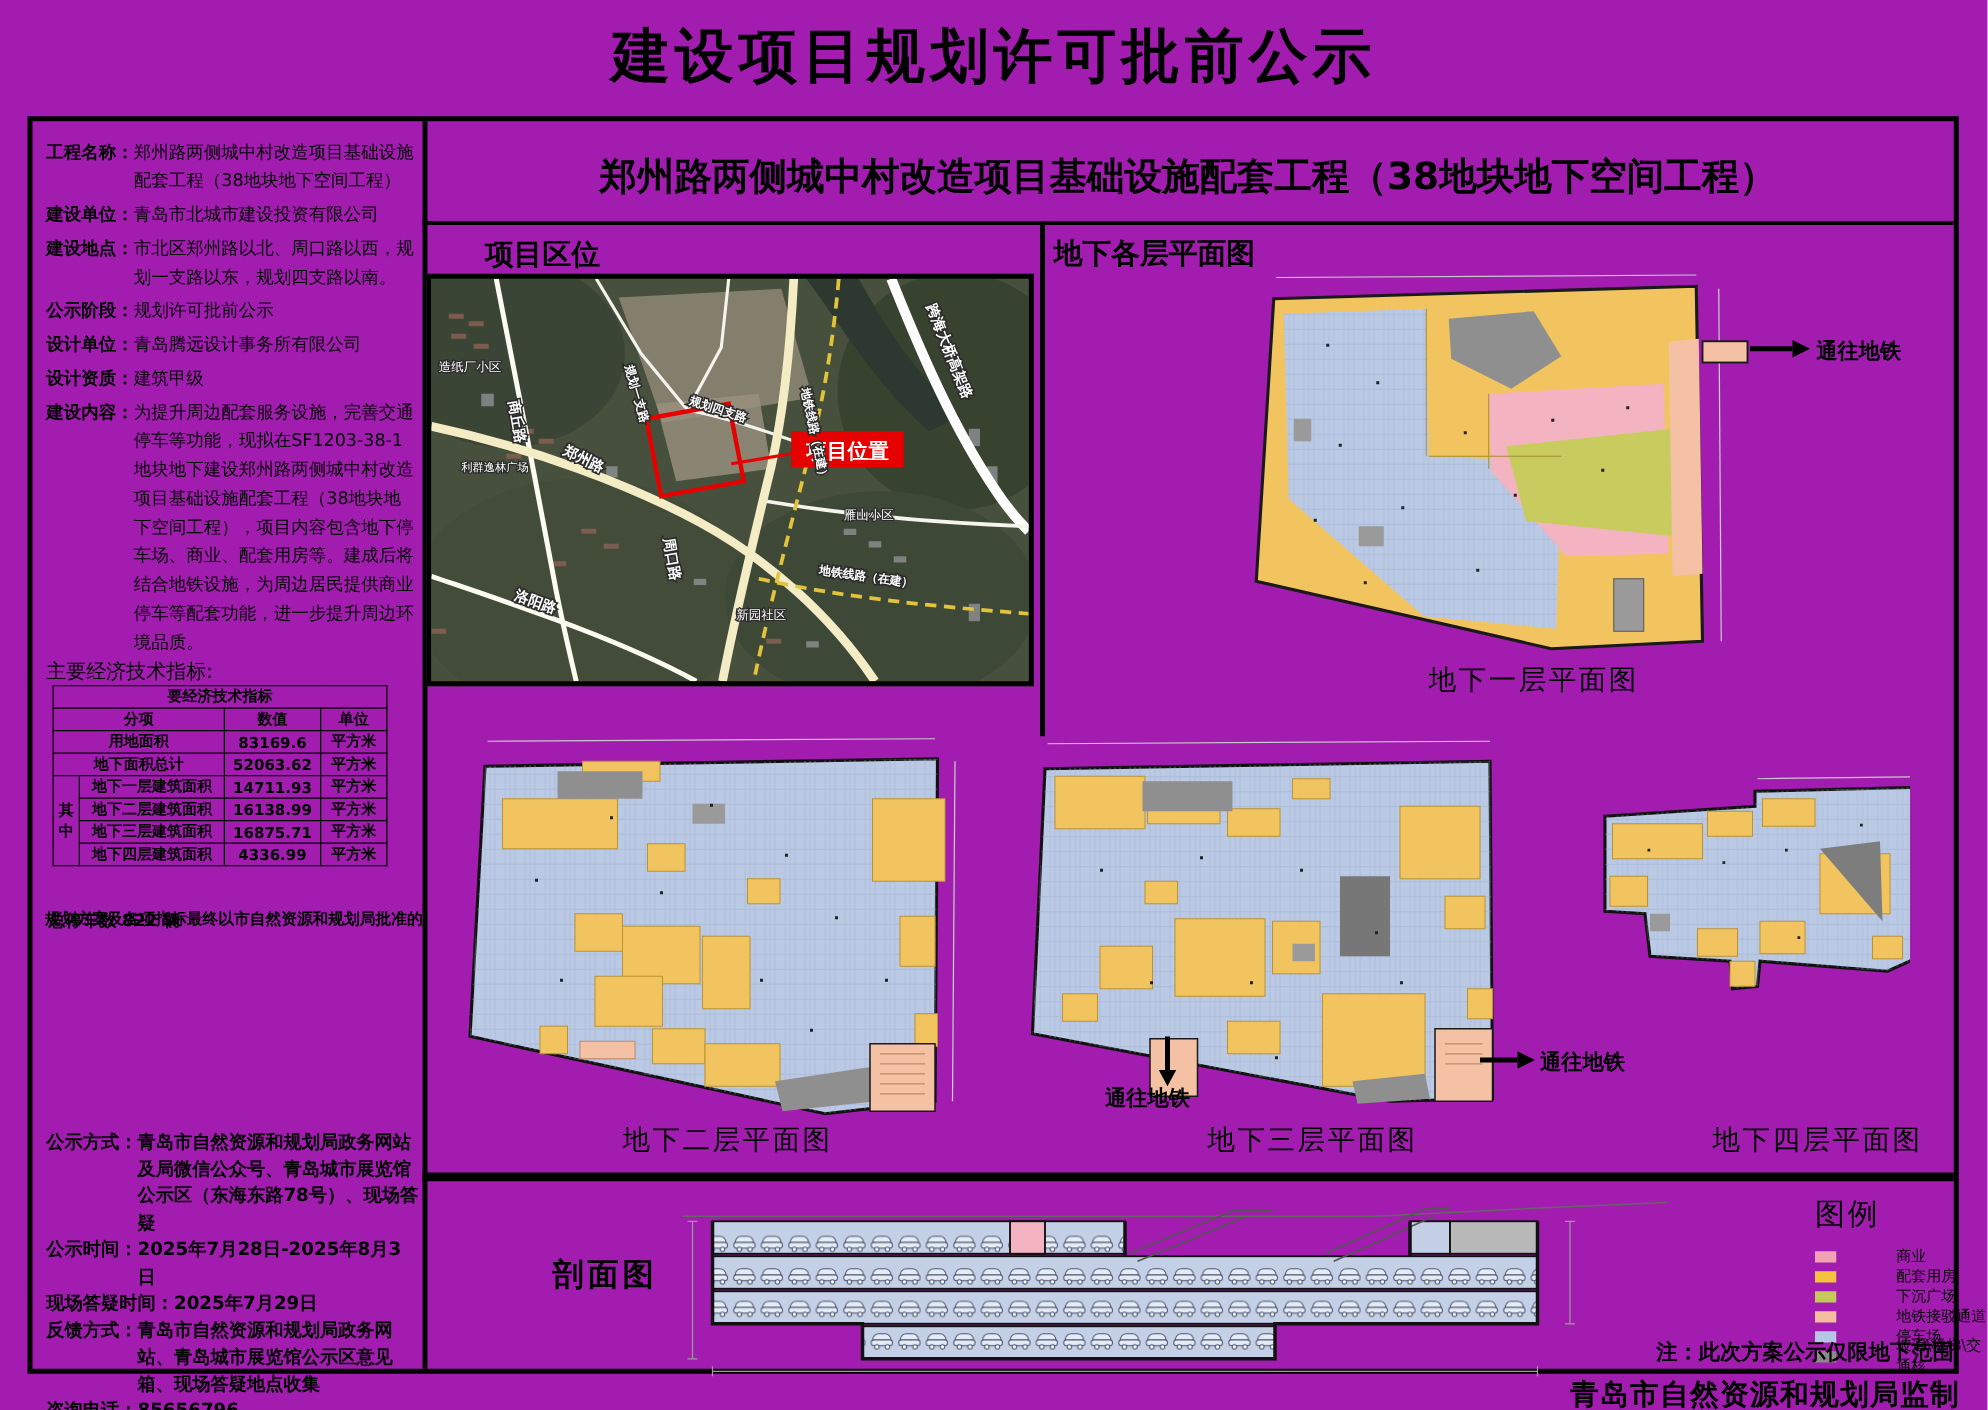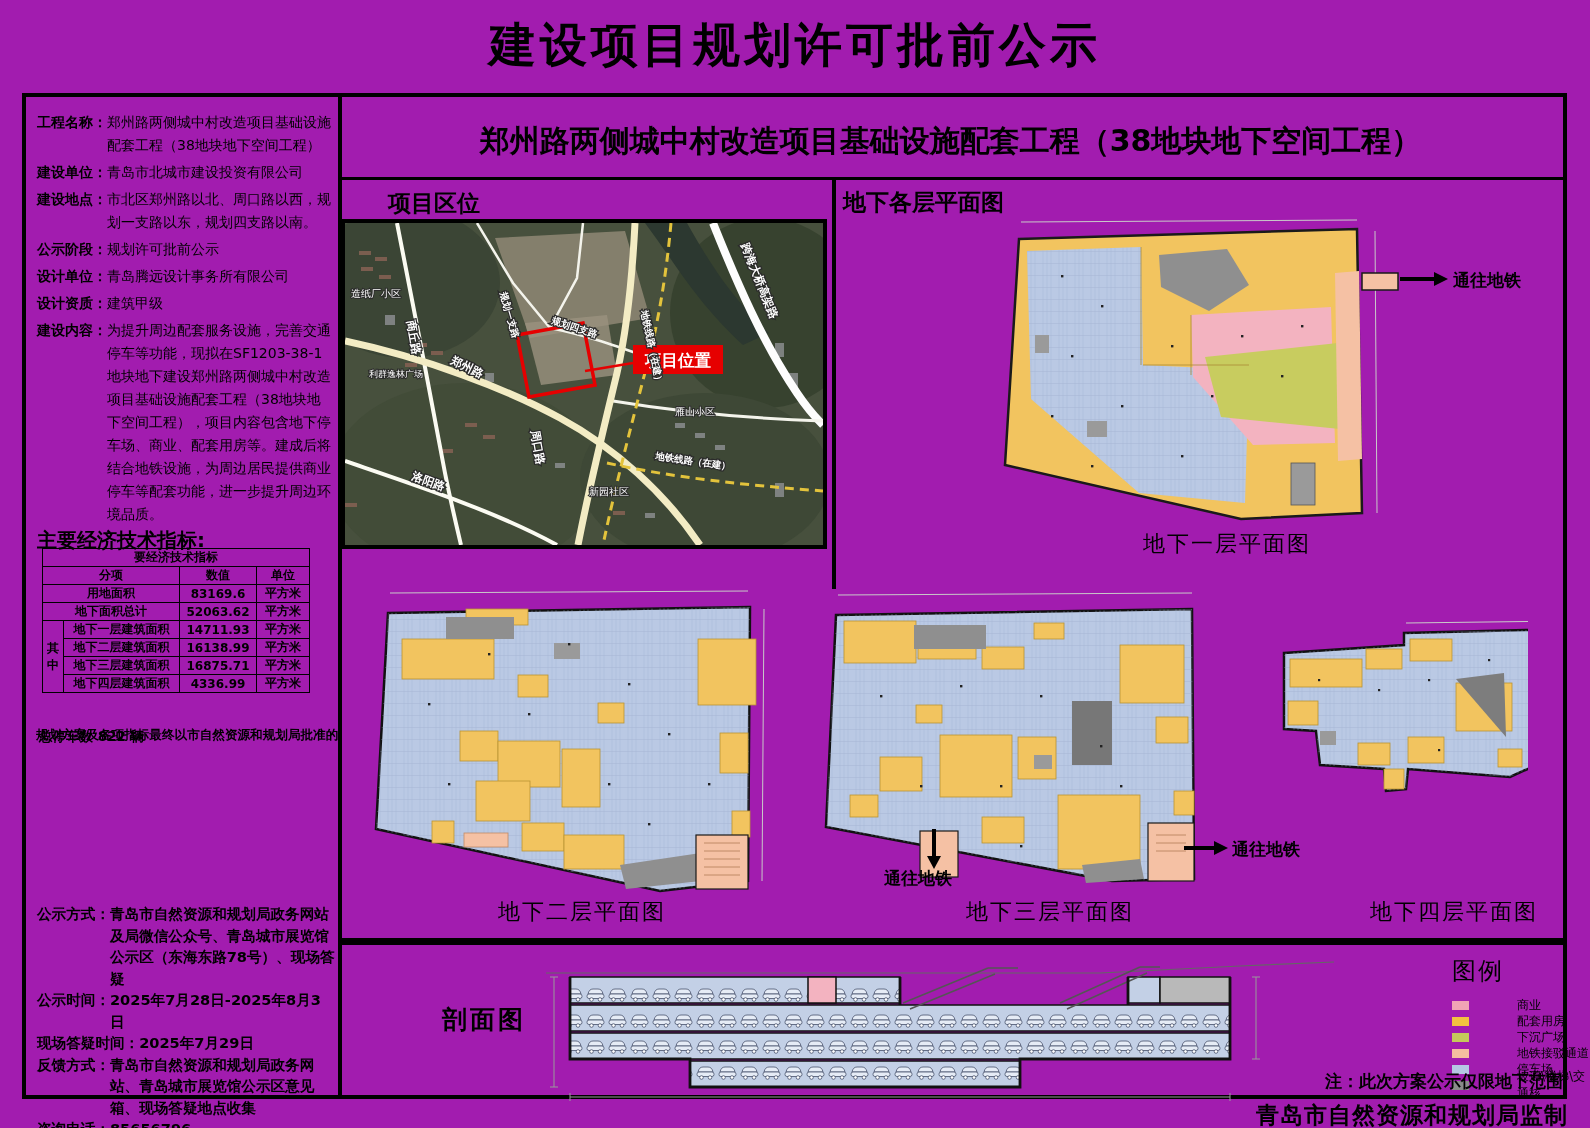--- a/index.html
+++ b/index.html
@@ -8,21 +8,21 @@
   .abs{position:absolute;}
   .main-title{position:absolute;left:0;right:0;top:14px;text-align:center;
               font-size:47px;font-weight:bold;letter-spacing:4px;}
   .outer{position:absolute;left:22px;top:93px;width:1537px;height:998px;border:4px solid #000;}
   
   .left-col{position:absolute;left:4px;top:0;bottom:0;width:308px;border-right:4px solid #000;}
   .info-list{position:absolute;left:7px;top:14px;width:296px;}
   .irow{display:flex;font-size:14px;line-height:23px;margin-bottom:4px;}
   .ilabel{font-weight:bold;white-space:nowrap;flex:0 0 auto;}
   .ival{flex:1;}
-  .ind-label{position:absolute;left:7px;top:430px;font-size:20px;font-weight:bold;}
+  .ind-label{position:absolute;left:7px;top:430px;font-size:16px;font-weight:normal;}
   table.econ{position:absolute;left:12px;top:451px;width:268px;border-collapse:collapse;
              font-size:12px;font-weight:bold;}
   table.econ td{border:1.5px solid #000;text-align:center;height:17px;padding:0 2px;}
   td.c-grp{width:16px;}
   td.c-name{width:128px;}
   td.c-val{width:72px;}
   td.c-unit{width:48px;}
   .note1{position:absolute;left:9px;top:611px;font-size:13.5px;font-weight:bold;margin-top:20px;}
   .note2{position:absolute;left:6px;top:630px;width:302px;font-size:12.6px;font-weight:bold;
          white-space:nowrap;overflow:hidden;}

